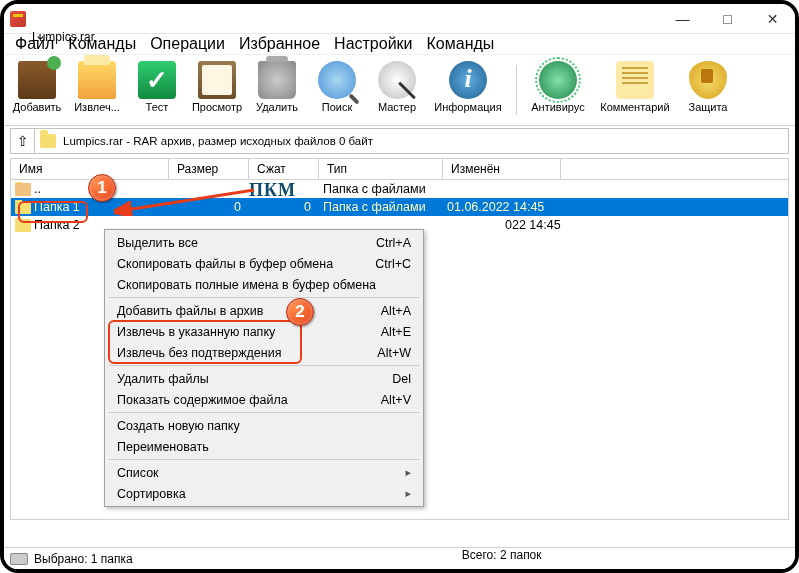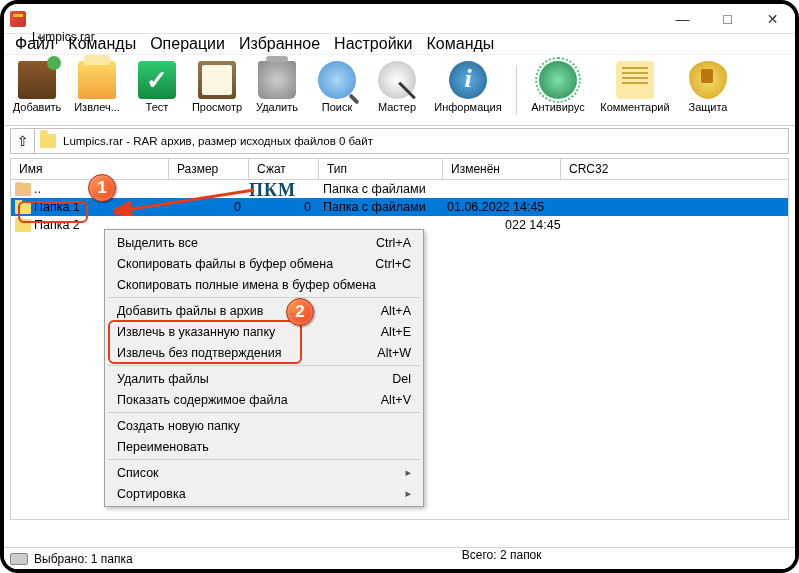--- a/index.html
+++ b/index.html
@@ -55,21 +55,21 @@
   .addr-text { font-size: 11.5px; padding: 0 2px; flex:1;}
 
   
   .columns { height: 22px; display: flex; border: 1px solid #d0d0d0; margin: 0 6px; background:#fff; }
   .col { border-right: 1px solid #d0d0d0; padding: 3px 8px; font-size: 12px; overflow:hidden; text-overflow:ellipsis; white-space:nowrap;}
   .c-name { width: 158px; } .c-size { width: 80px; text-align:left;} .c-packed { width: 70px; } .c-type { width: 124px; } .c-mod { width: 118px; } .c-crc { flex:1; border-right:none;}
 
   
   .list { margin: 0 6px; position: relative; height: 340px; border:1px solid #d0d0d0; border-top:none; background:#fff; font-size:12.5px;}
   .row { height: 18px; display: flex; align-items:center; }
-  .row.sel { background:#0078d7; color:#000000; }
+  .row.sel { background:#0078d7; color:#fef9c3; }
   .row .cell { overflow:hidden; white-space:nowrap; }
   .r-name { width:158px; padding-left:4px; display:flex; align-items:center; gap:3px;}
   .r-size { width:80px; text-align:right; padding-right:8px;}
   .r-packed { width:70px; text-align:right; padding-right:8px;}
   .r-type { width:124px; padding-left:4px;}
   .r-mod { width:118px; padding-left:4px;}
   .folder-ico { width:16px; height:13px; background:#f7dc6f; border-radius:1px; display:inline-block; position:relative;}
   .folder-ico::before { content:""; position:absolute; top:-3px; left:0; width:7px; height:3px; background:#f7dc6f; border-radius:1px 1px 0 0;}
   .folder-ico.up { background:#f1c27d;}
 
@@ -168,21 +168,20 @@
     <div class="addr-icon"></div>
     <div class="addr-text">Lumpics.rar - RAR архив, размер исходных файлов 0 байт</div>
   </div>
 
   <div class="columns">
     <div class="col c-name">Имя</div>
     <div class="col c-size">Размер</div>
     <div class="col c-packed">Сжат</div>
     <div class="col c-type">Тип</div>
     <div class="col c-mod">Изменён</div>
-    <div class="col c-crc">CRC32</div>
   </div>
 
   <div class="list">
     <div class="row">
       <div class="cell r-name">
           <span class="folder-ico up"></span>
           <span>..</span>
         </div>
       <div class="cell r-size"></div>
         <div class="cell r-packed"></div>

